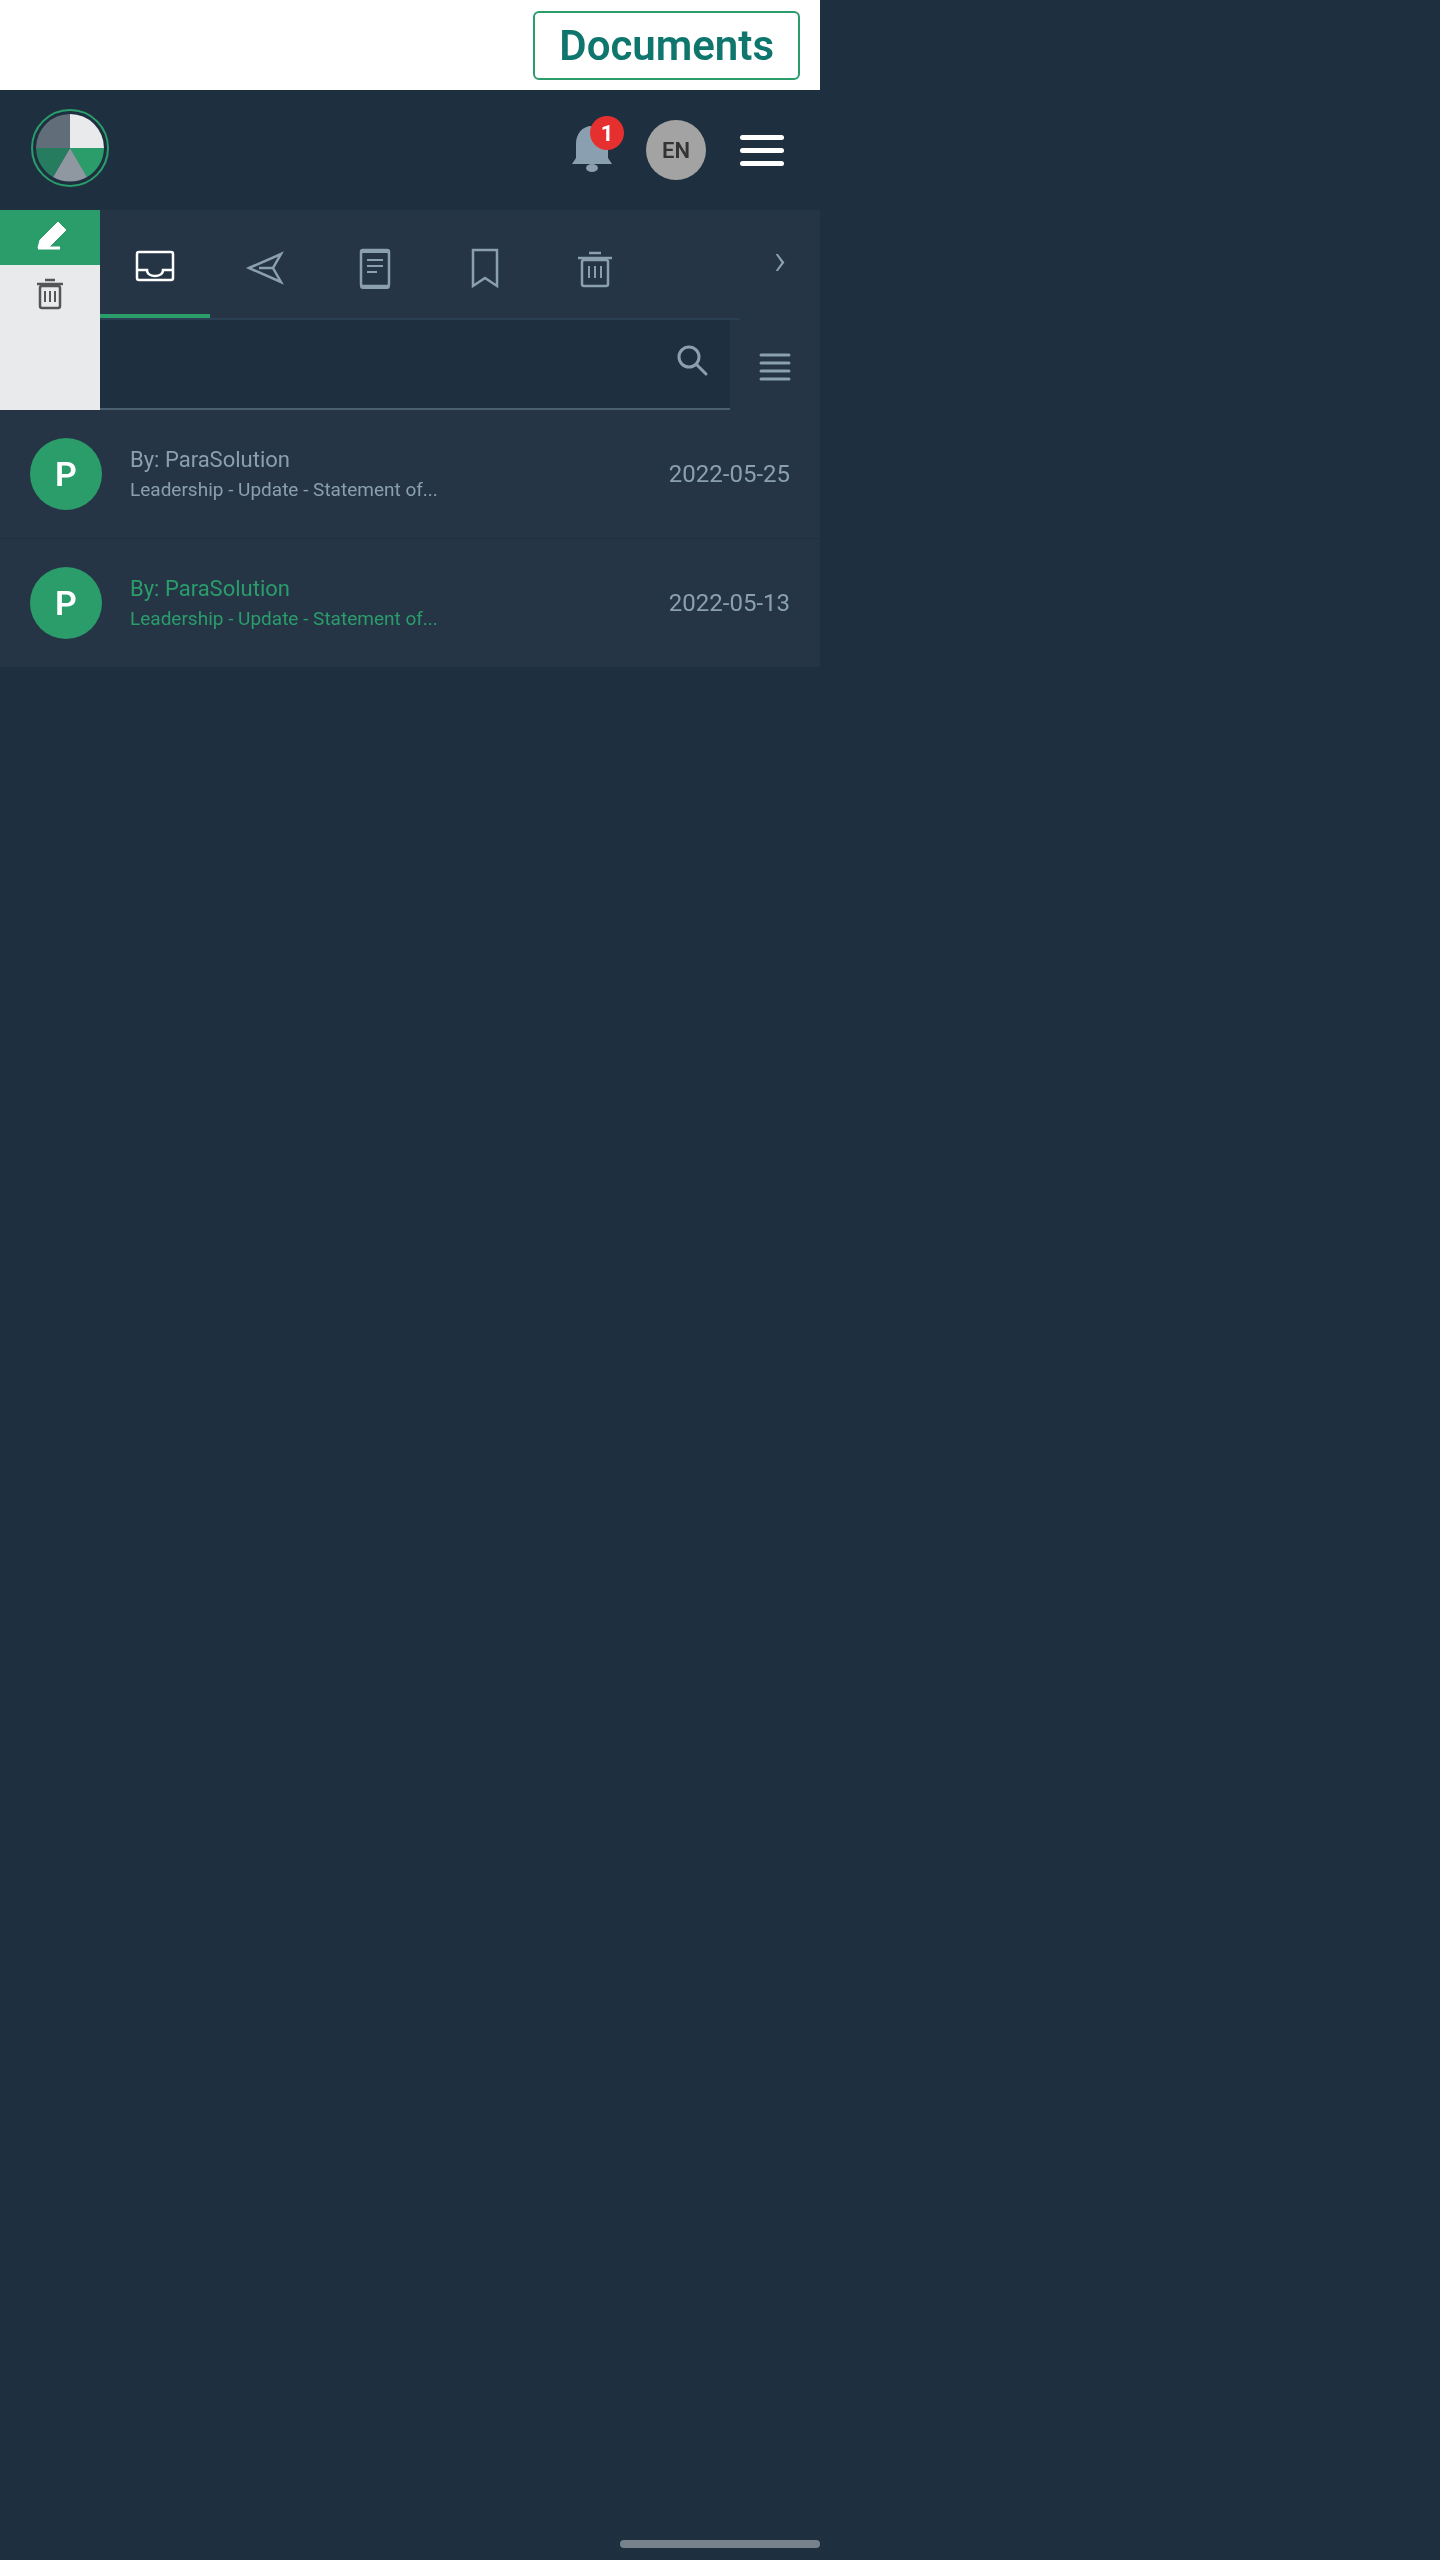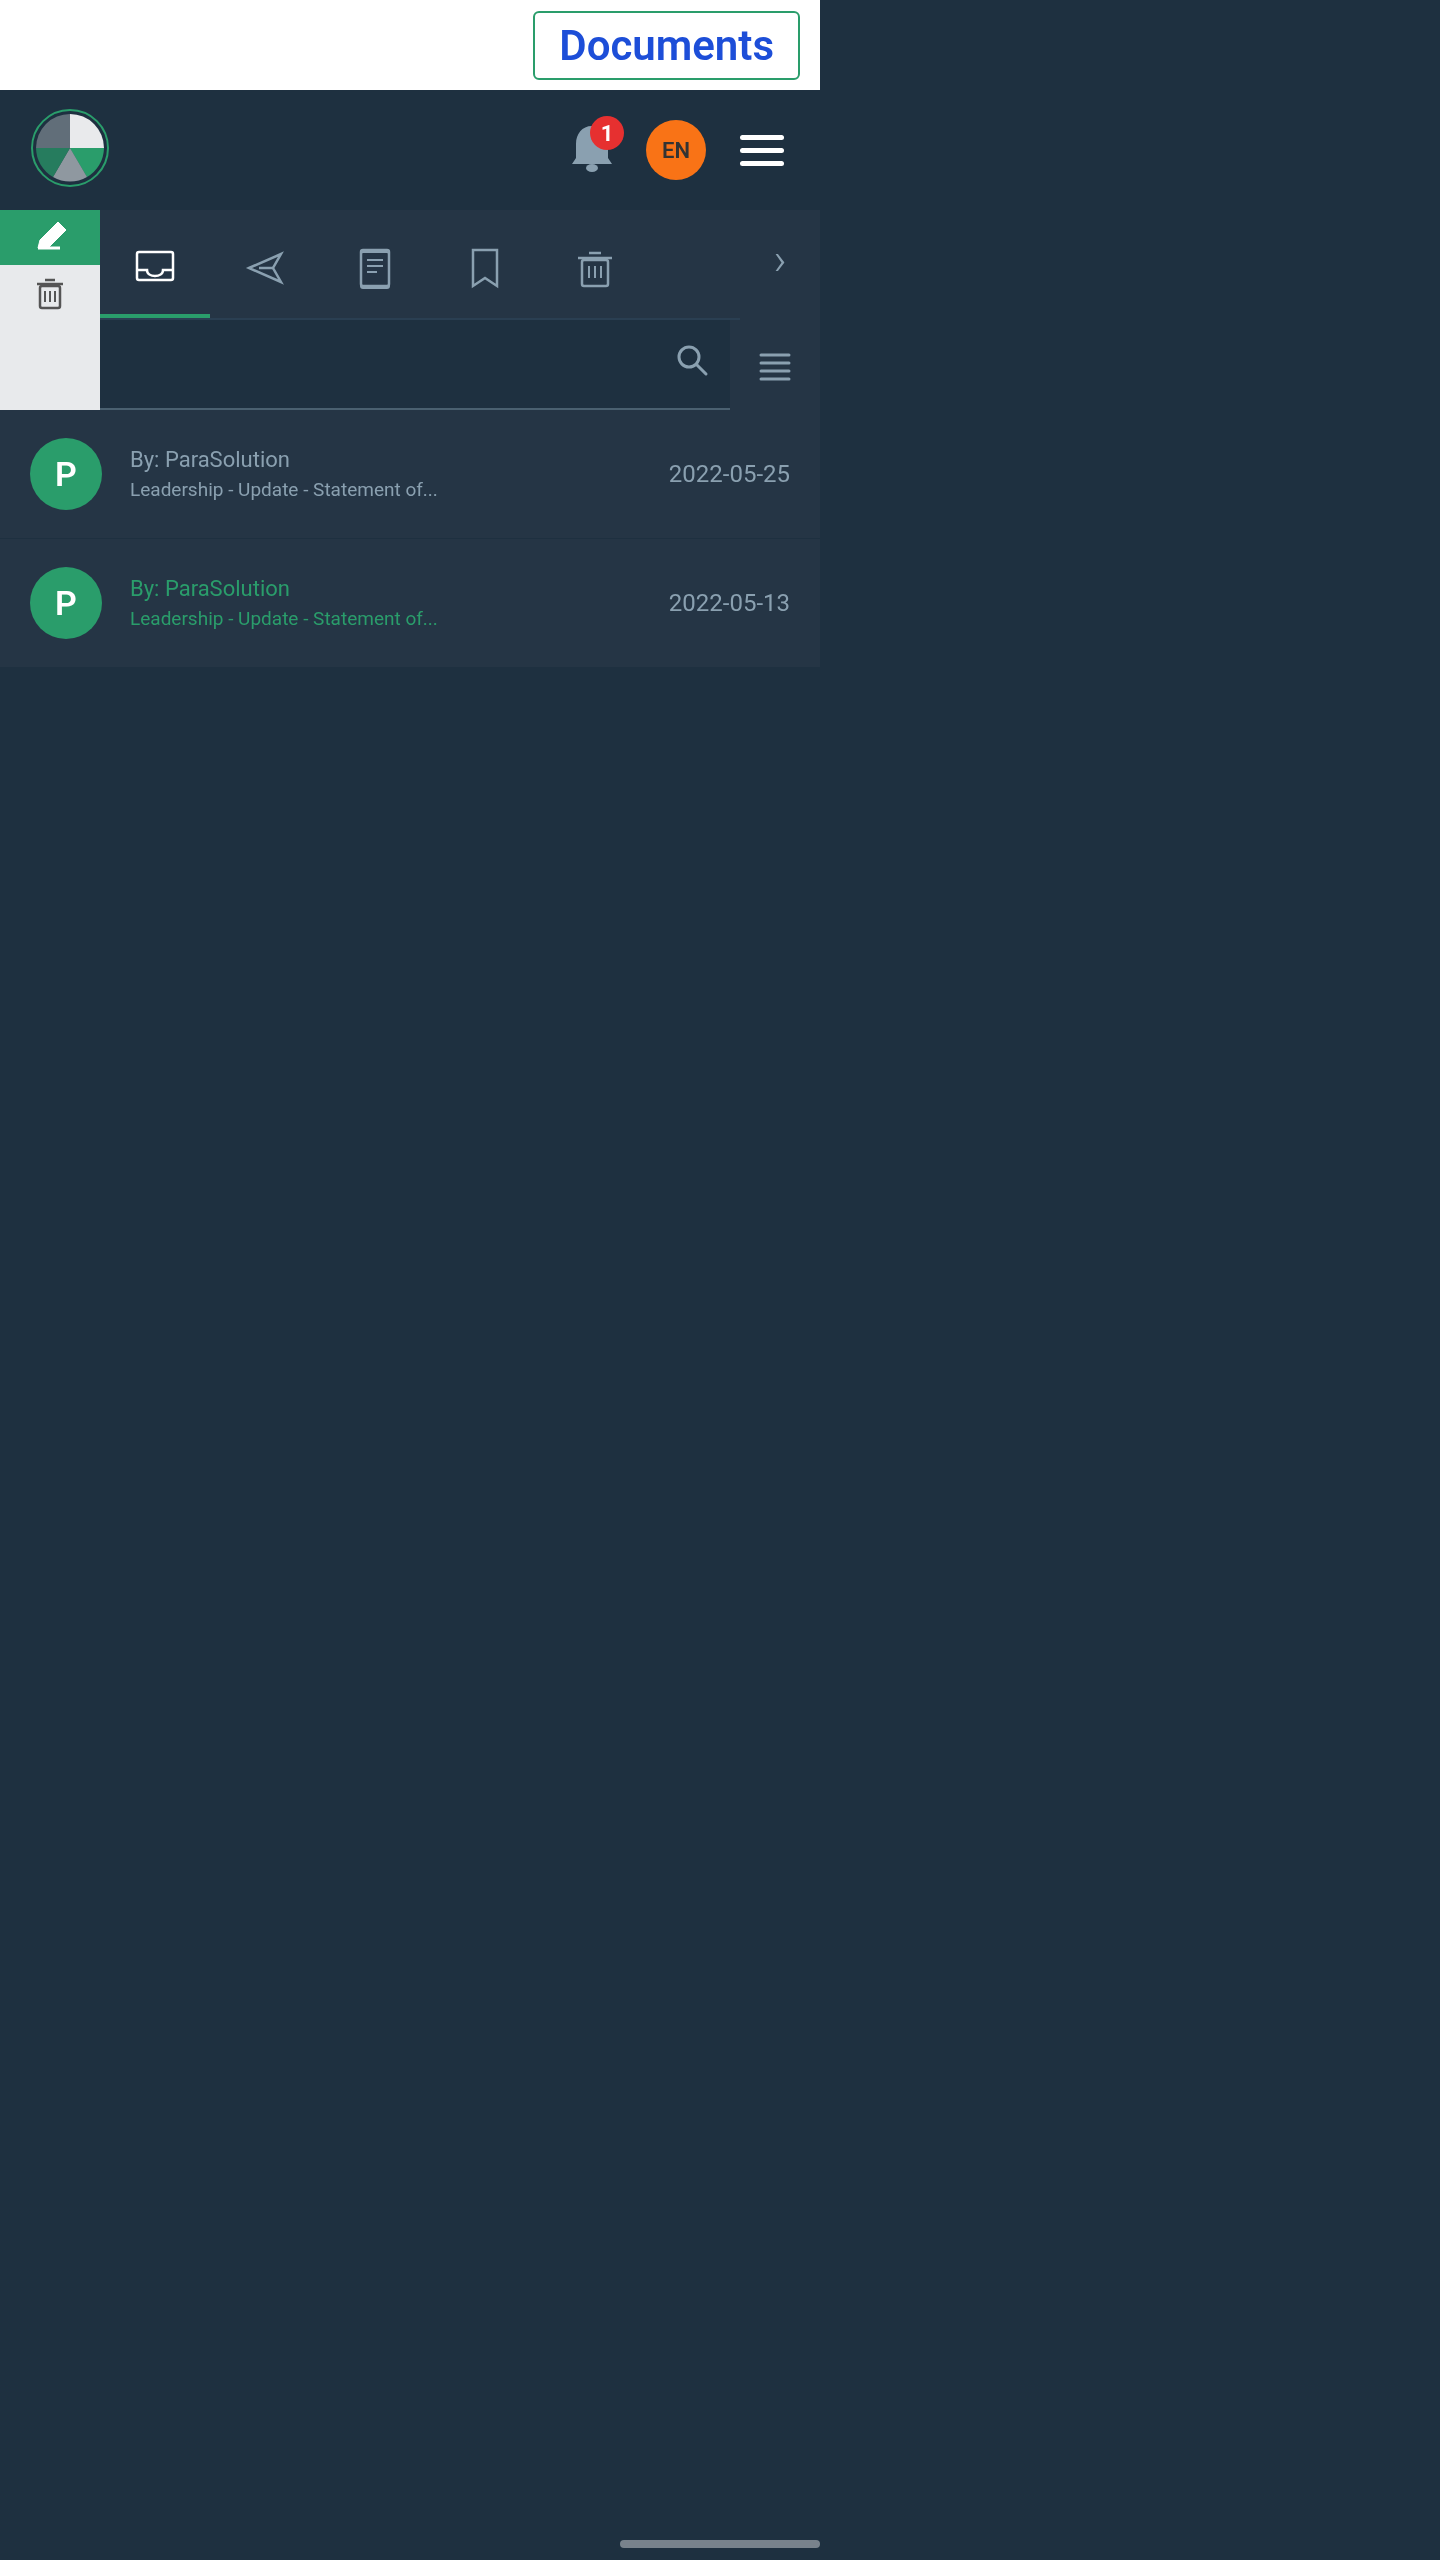--- a/index.html
+++ b/index.html
@@ -18,21 +18,21 @@
       background: #ffffff;
       height: 90px;
       display: flex;
       align-items: center;
       justify-content: flex-end;
       padding: 0 20px;
     }
 
     .top-bar-title {
       border: 2px solid #2a9d6b;
-      color: #1d4ed8;
+      color: #0f766e;
       font-size: 42px;
       font-weight: 600;
       padding: 8px 24px;
       border-radius: 6px;
     }
 
     
     .header {
       background: #1e3040;
       height: 120px;
@@ -73,21 +73,21 @@
       font-weight: bold;
       width: 34px;
       height: 34px;
       border-radius: 50%;
       display: flex;
       align-items: center;
       justify-content: center;
     }
 
     .lang-badge {
-      background: #f97316;
+      background: #a3a3a3;
       border-radius: 50%;
       width: 60px;
       height: 60px;
       display: flex;
       align-items: center;
       justify-content: center;
       font-size: 22px;
       font-weight: 600;
       color: #333;
       cursor: pointer;

